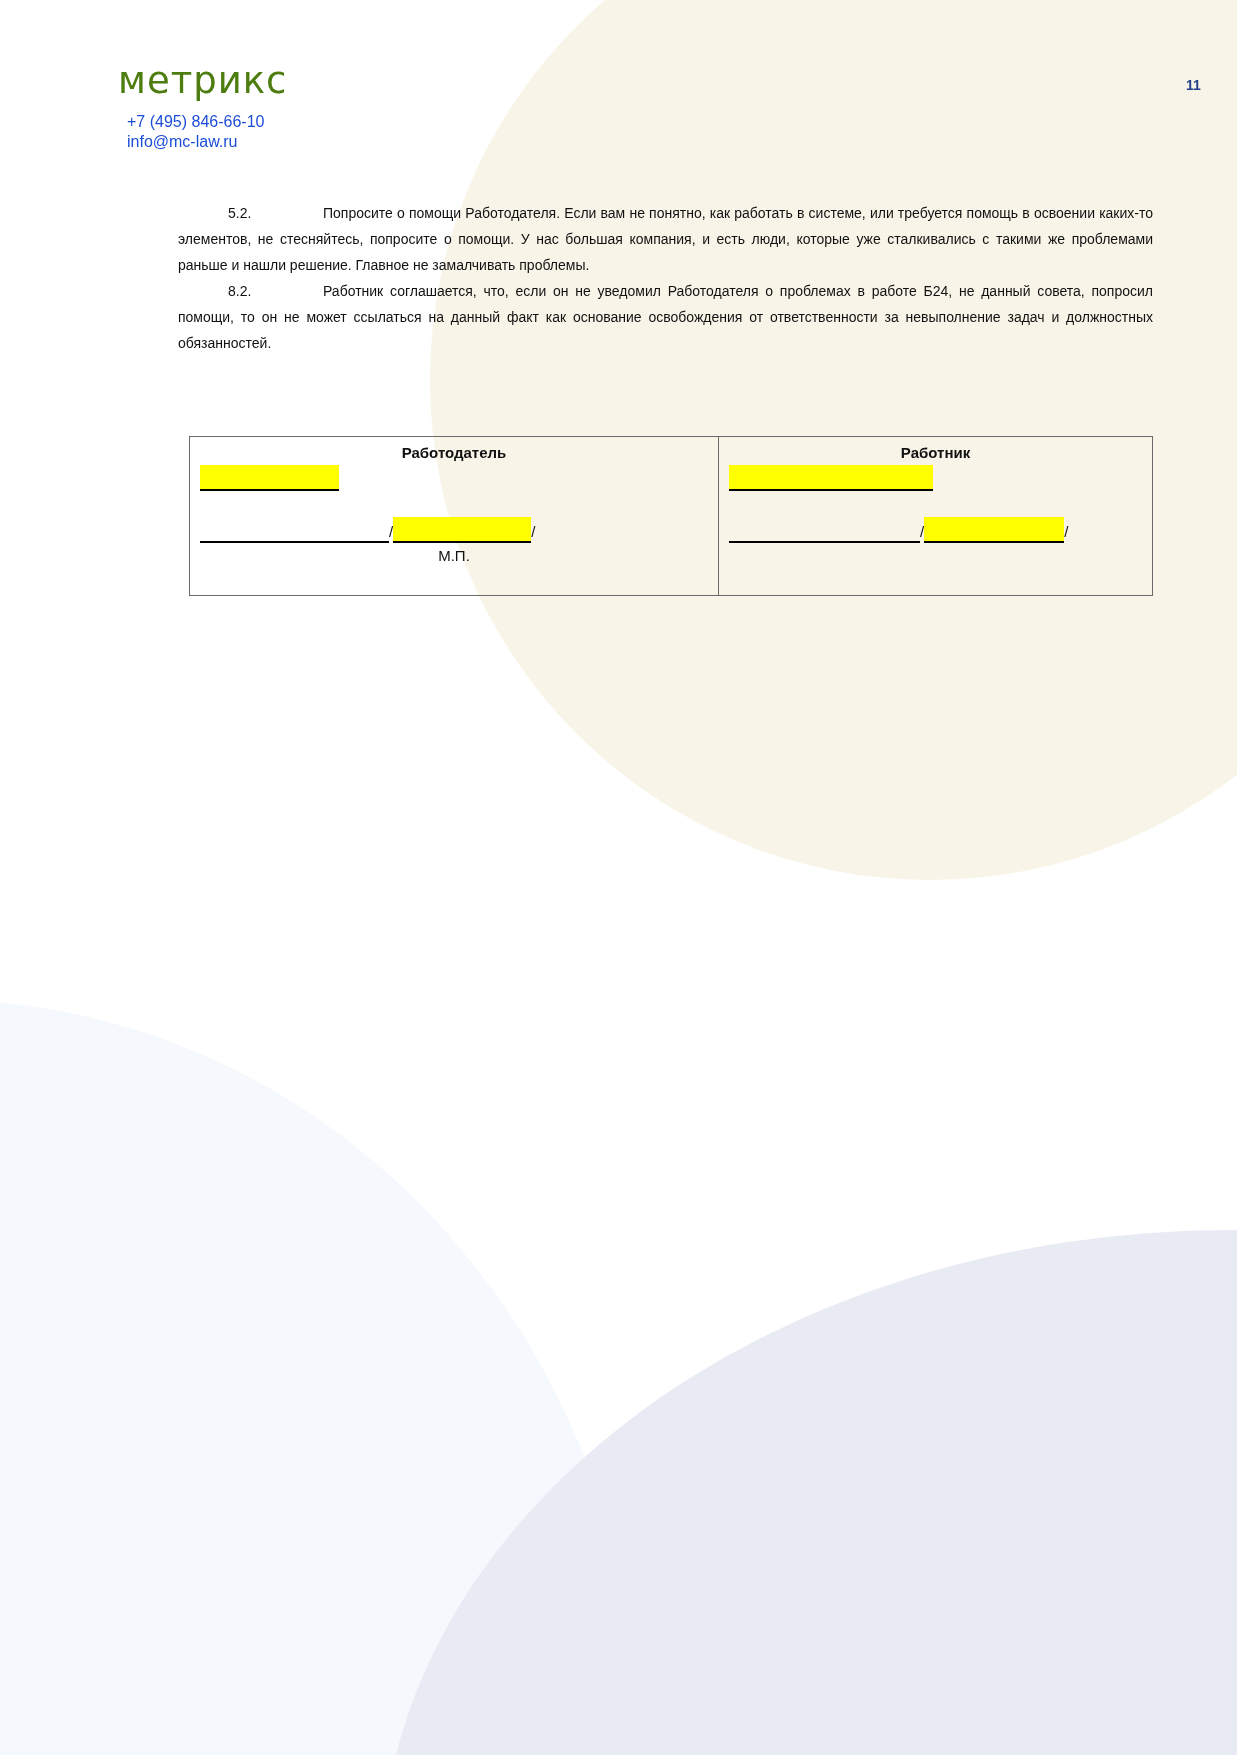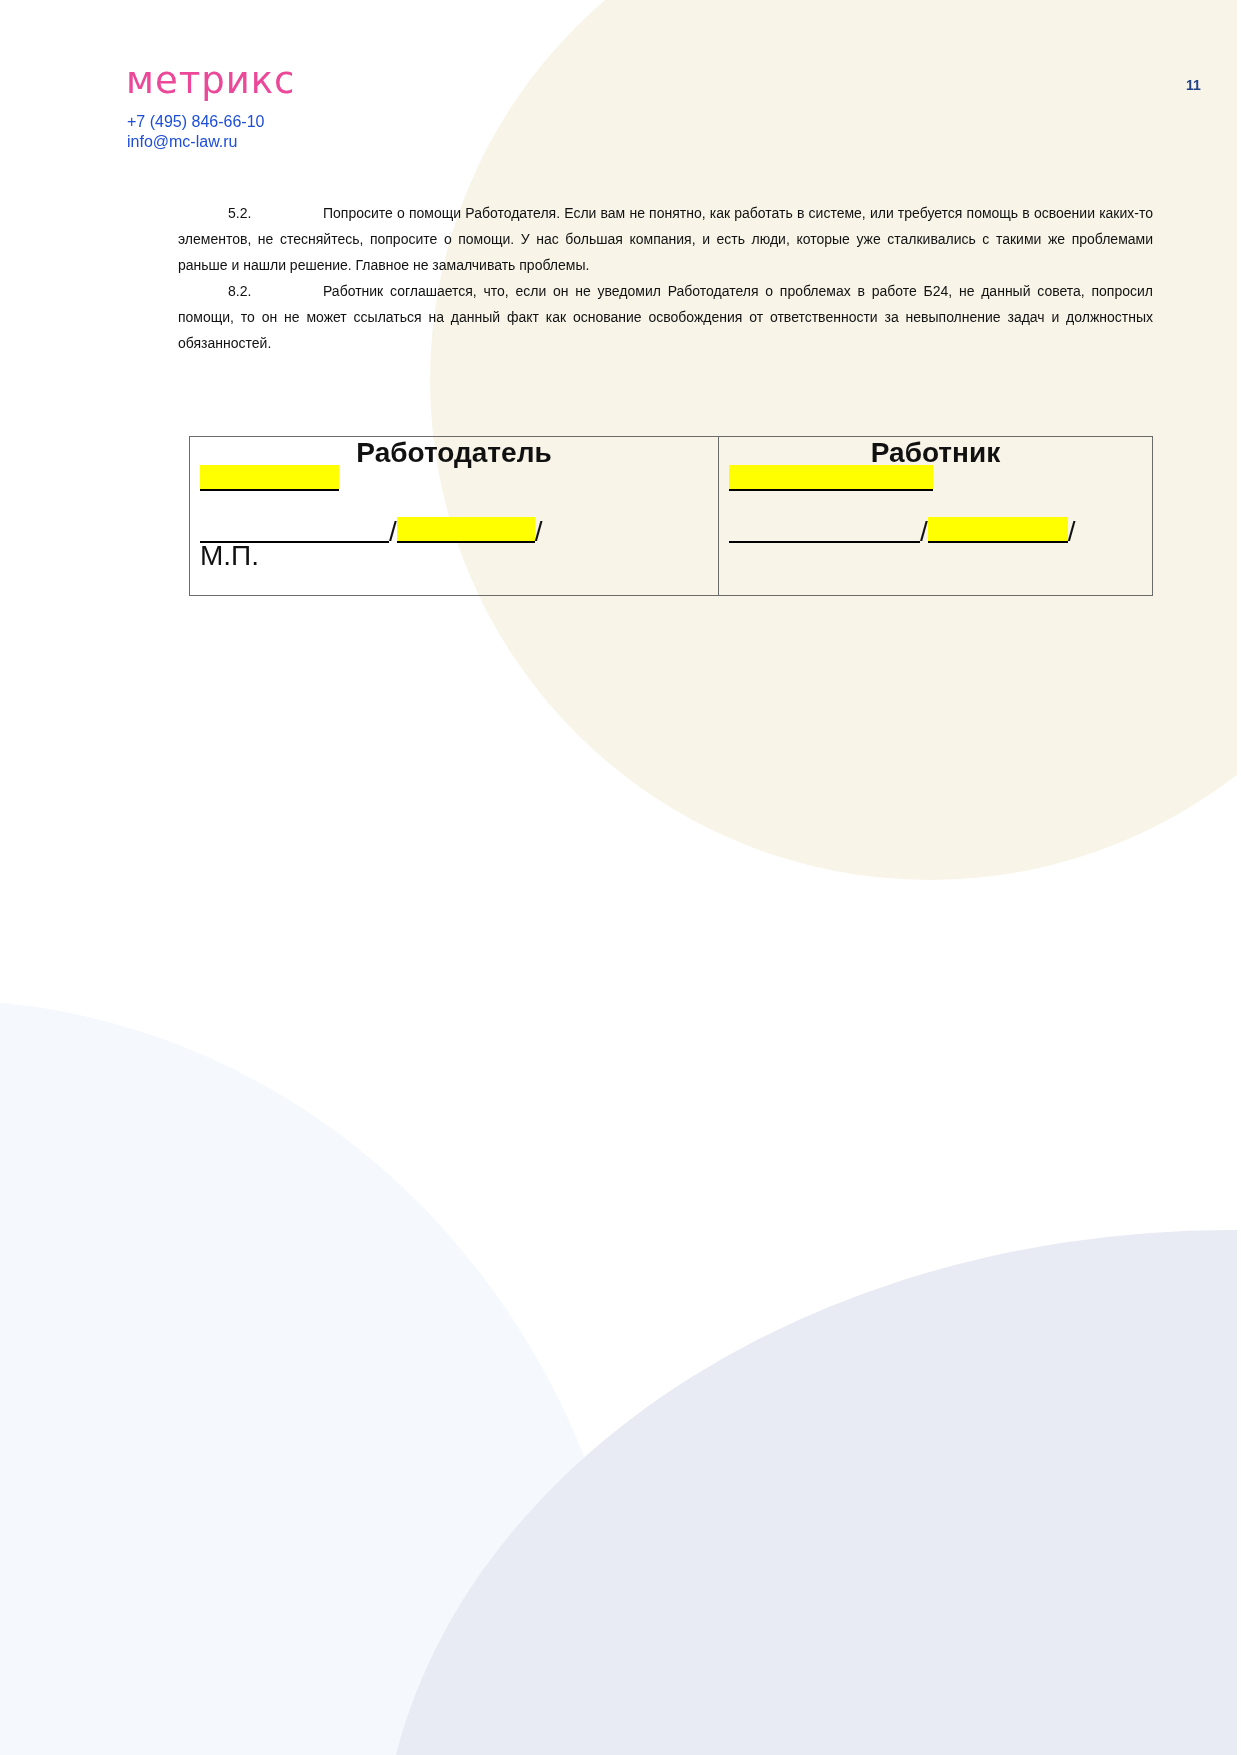--- a/index.html
+++ b/index.html
@@ -52,25 +52,24 @@
     .content {
       position: relative;
       z-index: 1;
     }
     .logo {
       position: absolute;
       left: 118px;
       top: 62px;
       font-size: 37px;
       letter-spacing: 1px;
-      color: #ec4899;
+      color: #4d7c0f;
       font-family: "DejaVu Sans", sans-serif;
       font-weight: normal;
       line-height: 1;
-      margin-left: 8px;
     }
     .contacts {
       position: absolute;
       left: 127px;
       top: 112px;
       font-size: 16px;
       line-height: 20px;
       color: #1d4ed8;
     }
     .page-number {
@@ -100,21 +99,21 @@
       width: 95px;
       text-indent: 0;
     }
     .sign-table {
       position: absolute;
       left: 189px;
       top: 436px;
       width: 964px;
       height: 160px;
       border-collapse: collapse;
-      font-size: 28px;
+      font-size: 15px;
       padding-left: 34px;
     }
     .sign-table td {
       border: 1.5px solid #6b6b6b;
       vertical-align: top;
       padding: 4px 10px 0 10px;
     }
     .sign-table td.col-employer {
       width: 508px;
     }
@@ -138,20 +137,21 @@
     }
     .slash {
       display: inline-block;
       line-height: 22px;
     }
     .spacer {
       height: 26px;
     }
     .mp {
       line-height: 26px;
+      text-align: center;
     }
   </style>
 </head>
 <body>
 
 <div class="bg-layer">
   <div class="circle circle-beige"></div>
   <div class="circle circle-blue"></div>
   <div class="circle circle-lavender"></div>
 </div>

